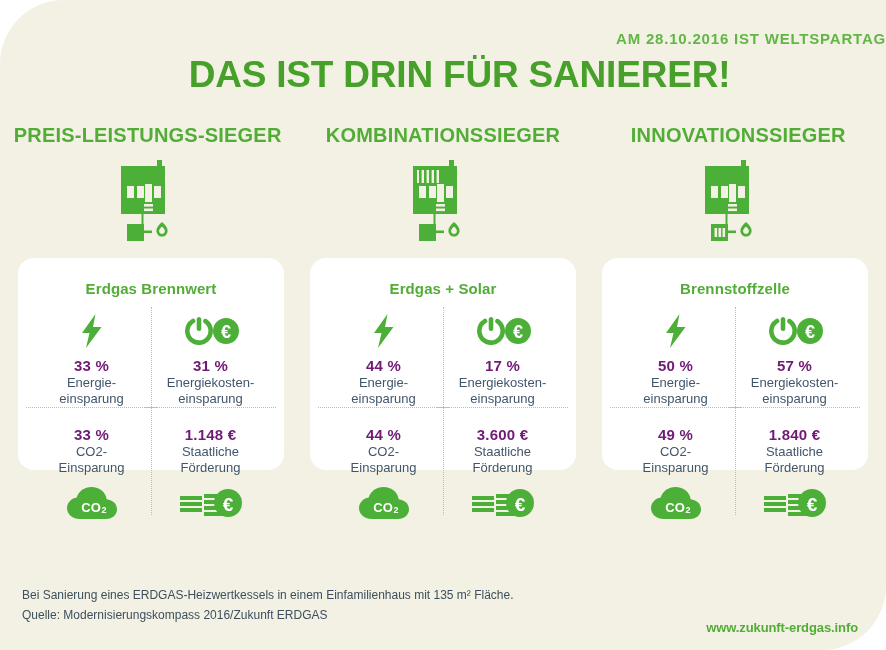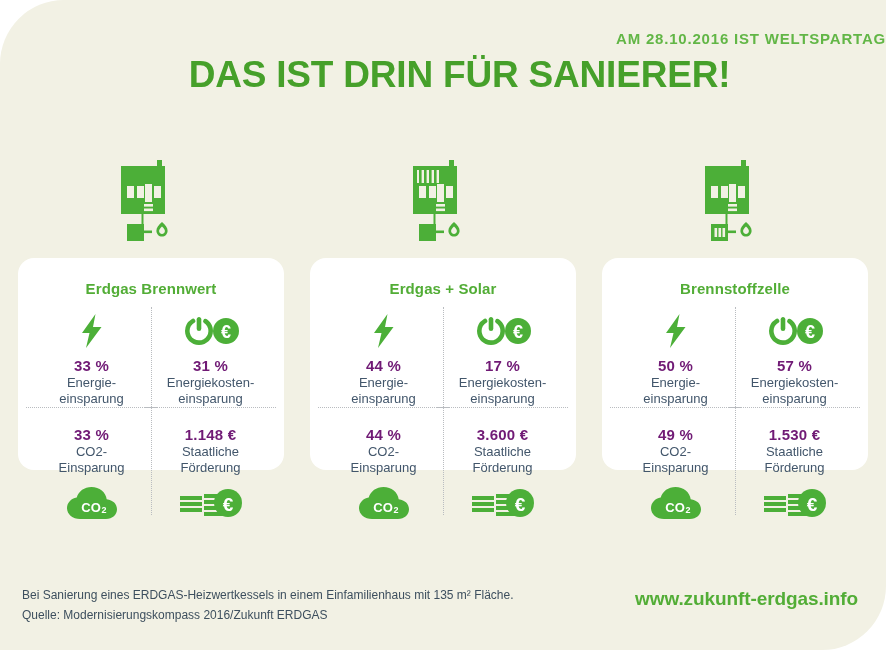--- a/index.html
+++ b/index.html
@@ -160,37 +160,42 @@
   }
 
   
   .footnote{
     position:absolute;left:22px;top:586px;
     color:#3d4f5e;
     font-size:12px;
     line-height:1.65;
   }
   .weburl{
-    position:absolute;right:28px;top:588px;
+    position:absolute;right:28px;top:620px;
     color:#52ad36;
-    font-size:19px;
+    font-size:13px;
     font-weight:700;
     letter-spacing:-.1px;
     text-decoration:none;
   }
   .nowrap{white-space:nowrap;}
 </style>
 </head>
 <body>
 
 <div id="poster">
 
   <div class="kicker">AM 28.10.2016 IST WELTSPARTAG</div>
   <div class="headline">DAS IST DRIN FÜR SANIERER!</div>
 
+  <div class="coltitles">
+    <div class="coltitle">PREIS-LEISTUNGS-SIEGER</div>
+    <div class="coltitle">KOMBINATIONSSIEGER</div>
+    <div class="coltitle">INNOVATIONSSIEGER</div>
+  </div>
 
   <div class="columns">
 
     <div class="column">
       <div class="houseblock">
         <svg width="72" height="86" viewBox="0 0 72 86">
           <g fill="#4caf38">
             <rect x="42" y="0" width="5" height="12"></rect>
             <rect x="6" y="6" width="44" height="48"></rect>
             <rect x="12" y="26" width="7" height="12" fill="#f2f1e4"></rect>
@@ -447,21 +452,21 @@
                 </svg>
               </div>
               <div class="value">57 %</div>
               <div class="label">
                 <span>Energiekosten-</span><br>
                 <span>einsparung</span>
               </div>
             </div>
             <div class="hdiv"></div>
             <div class="cellrow bottom">
-              <div class="value">1.530 €</div>
+              <div class="value">1.840 €</div>
               <div class="label">
                 <span>Staatliche</span><br>
                 <span>Förderung</span>
               </div>
               <div class="bottomicon">
                 <svg width="66" height="32" viewBox="0 0 66 32">
                   <g fill="#4caf38">
                     <rect x="2" y="9" width="22" height="4"></rect>
                     <rect x="2" y="15" width="22" height="4"></rect>
                     <rect x="2" y="21" width="22" height="4"></rect>

